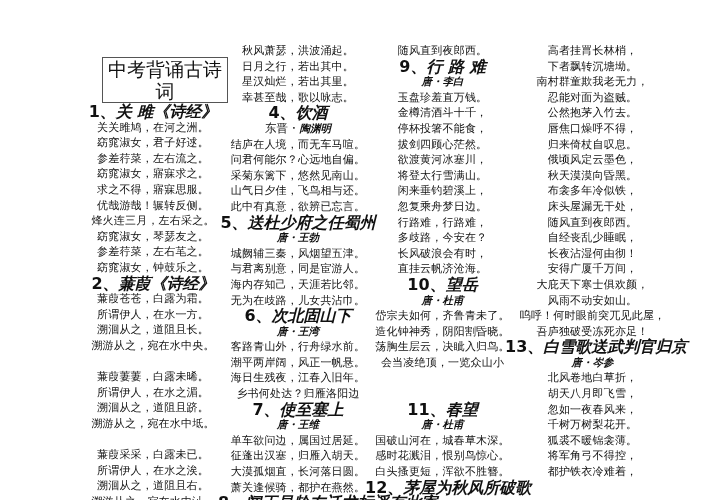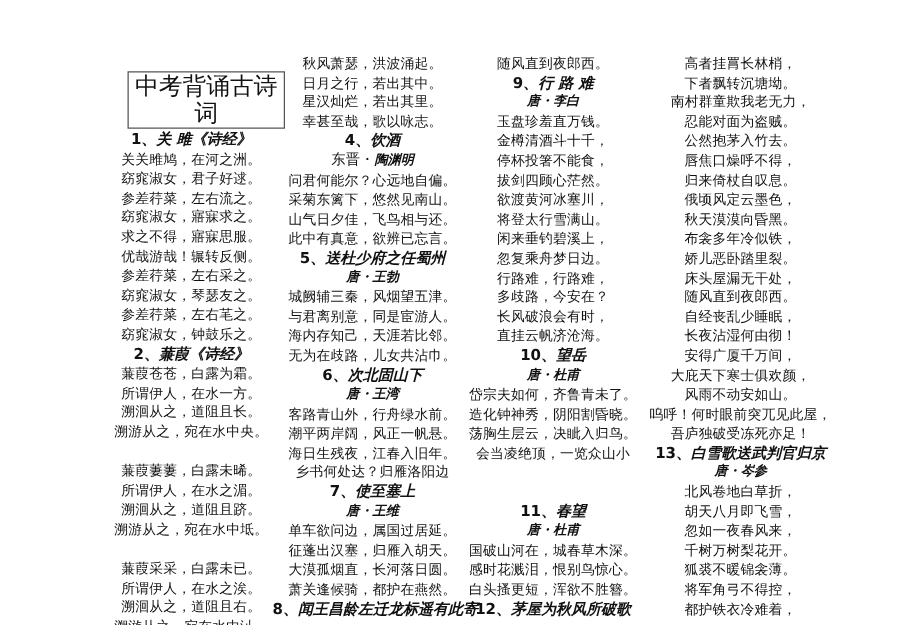--- a/index.html
+++ b/index.html
@@ -2,21 +2,21 @@
 <html><head>
 <meta charset="utf-8">
 <style>
   html, body { margin:0; padding:0; }
   body {
     width:722px; height:500px; background:#ffffff; position:relative; overflow:hidden;
     font-family: "DejaVu Serif", "Liberation Serif", serif; color:#111;
   }
   .col { position:absolute; top:0; text-align:center; }
   .line { font-size:11px; line-height:15.6px; white-space:nowrap; letter-spacing:0.2px; }
-  .head { font-size:12px; line-height:15.6px; font-weight:bold; white-space:nowrap; font-style:italic; }
+  .head { font-size:16px; line-height:15.6px; font-weight:bold; white-space:nowrap; font-style:italic; }
   .head .num { font-style:normal; font-family:"DejaVu Sans", sans-serif; font-weight:bold; }
   .author { font-size:10.5px; line-height:15.6px; font-weight:bold; font-style:italic; white-space:nowrap; }
   .author.plain { font-style:normal; font-weight:normal; font-size:11.5px; font-family:Liberation Serif, serif;margin-top:48px; }
   .gap { height:15.6px; }
   .title-box {
     display:inline-block; border:1px solid #555; padding:0 3px; font-family:"DejaVu Sans", sans-serif;
     font-size:19px; line-height:22px; font-weight:normal; margin-bottom:1px;margin-left:24px;
   }
 </style>
 </head>
@@ -25,21 +25,21 @@
 <div class="col" id="col0" style="left:78px; top:57px; width:150px;">
   <div><span class="title-box">中考背诵古诗词</span></div>
   <div class="col-body">
       <div class="head"><span class="num">1、</span><span>关 雎《诗经》</span></div>
       <div class="line">关关雎鸠，在河之洲。</div>
       <div class="line">窈窕淑女，君子好逑。</div>
       <div class="line">参差荇菜，左右流之。</div>
       <div class="line">窈窕淑女，寤寐求之。</div>
       <div class="line">求之不得，寤寐思服。</div>
       <div class="line">优哉游哉！辗转反侧。</div>
-      <div class="line">参差荇菜，左右采之。</div>
+      <div class="line">烽火连三月，左右采之。</div>
       <div class="line">窈窕淑女，琴瑟友之。</div>
       <div class="line">参差荇菜，左右芼之。</div>
       <div class="line">窈窕淑女，钟鼓乐之。</div>
       <div class="head"><span class="num">2、</span><span>蒹葭《诗经》</span></div>
       <div class="line">蒹葭苍苍，白露为霜。</div>
       <div class="line">所谓伊人，在水一方。</div>
       <div class="line">溯洄从之，道阻且长。</div>
       <div class="line">溯游从之，宛在水中央。</div>
       <div class="gap"></div>
       <div class="line">蒹葭萋萋，白露未晞。</div>
@@ -55,20 +55,21 @@
     </div>
 </div>
 <div class="col" id="col1" style="left:218px; top:43px; width:160px;">
   <div class="col-body">
       <div class="line">秋风萧瑟，洪波涌起。</div>
       <div class="line">日月之行，若出其中。</div>
       <div class="line">星汉灿烂，若出其里。</div>
       <div class="line">幸甚至哉，歌以咏志。</div>
       <div class="head"><span class="num">4、</span><span>饮酒</span></div>
       <div class="author"><span class="author plain">东晋・</span><span>陶渊明</span></div>
+      <div class="line">结庐在人境，而无车马喧。</div>
       <div class="line">问君何能尔？心远地自偏。</div>
       <div class="line">采菊东篱下，悠然见南山。</div>
       <div class="line">山气日夕佳，飞鸟相与还。</div>
       <div class="line">此中有真意，欲辨已忘言。</div>
       <div class="head"><span class="num">5、</span><span>送杜少府之任蜀州</span></div>
       <div class="author">唐・王勃</div>
       <div class="line">城阙辅三秦，风烟望五津。</div>
       <div class="line">与君离别意，同是宦游人。</div>
       <div class="line">海内存知己，天涯若比邻。</div>
       <div class="line">无为在歧路，儿女共沾巾。</div>
@@ -125,21 +126,20 @@
       <div class="line">高者挂罥长林梢，</div>
       <div class="line">下者飘转沉塘坳。</div>
       <div class="line">南村群童欺我老无力，</div>
       <div class="line">忍能对面为盗贼。</div>
       <div class="line">公然抱茅入竹去。</div>
       <div class="line">唇焦口燥呼不得，</div>
       <div class="line">归来倚杖自叹息。</div>
       <div class="line">俄顷风定云墨色，</div>
       <div class="line">秋天漠漠向昏黑。</div>
       <div class="line">布衾多年冷似铁，</div>
-      <div class="line">娇儿恶卧踏里裂。</div>
       <div class="line">床头屋漏无干处，</div>
       <div class="line">随风直到夜郎西。</div>
       <div class="line">自经丧乱少睡眠，</div>
       <div class="line">长夜沾湿何由彻！</div>
       <div class="line">安得广厦千万间，</div>
       <div class="line">大庇天下寒士俱欢颜，</div>
       <div class="line">风雨不动安如山。</div>
       <div class="line">呜呼！何时眼前突兀见此屋，</div>
       <div class="line">吾庐独破受冻死亦足！</div>
       <div class="head"><span class="num">13、</span><span>白雪歌送武判官归京</span></div>

